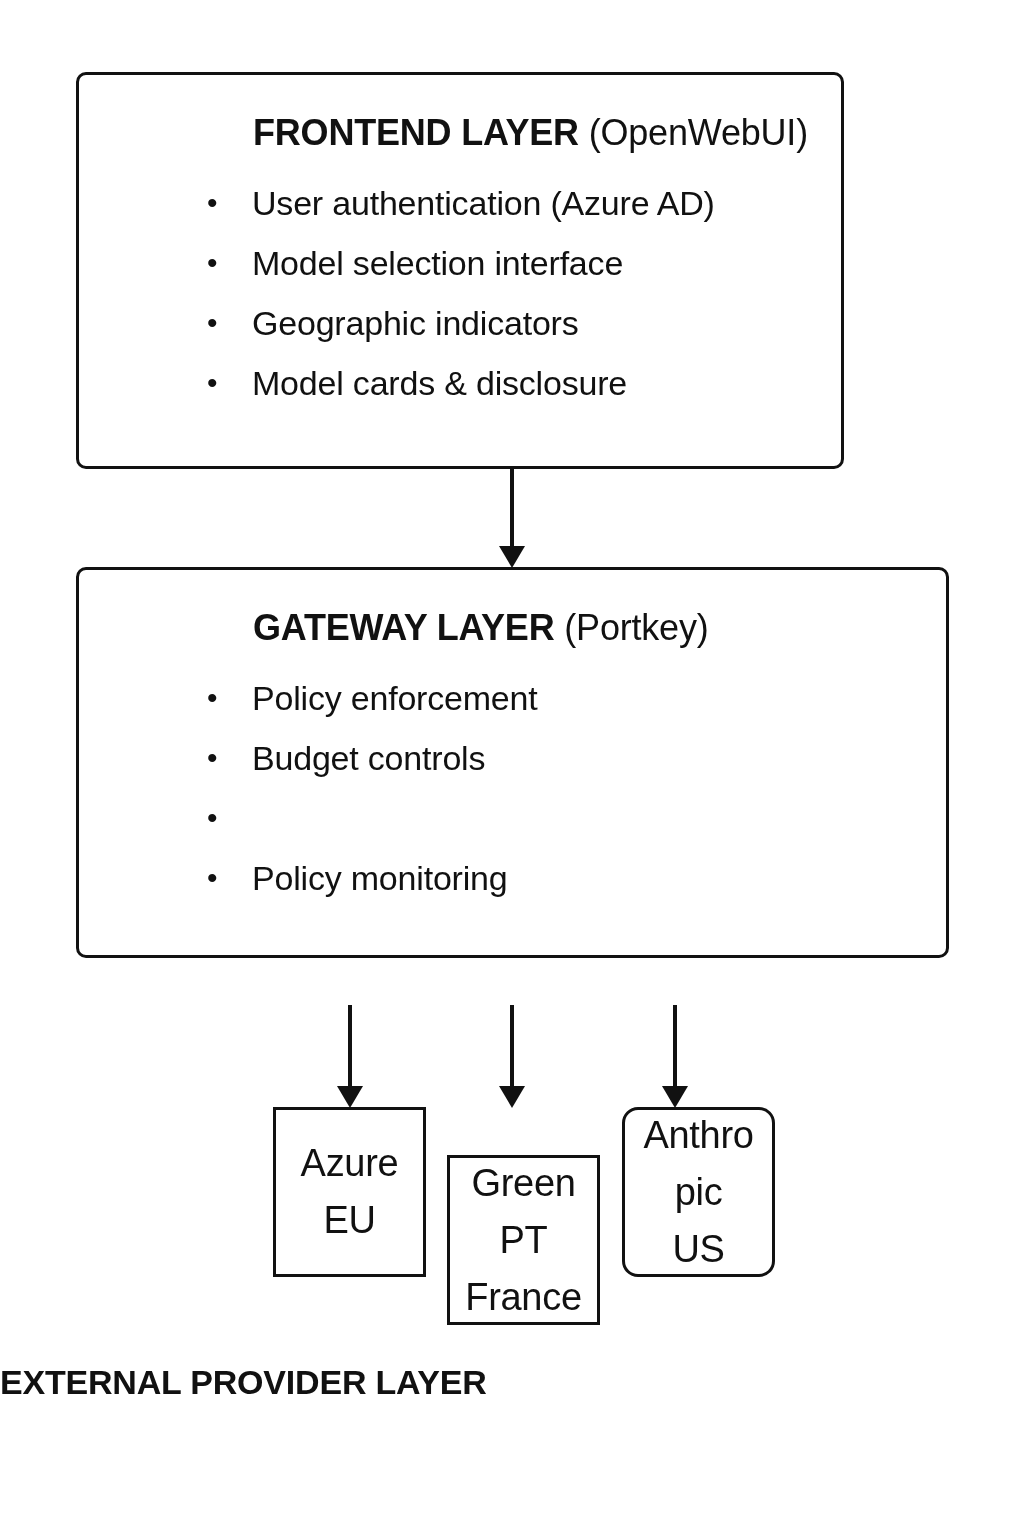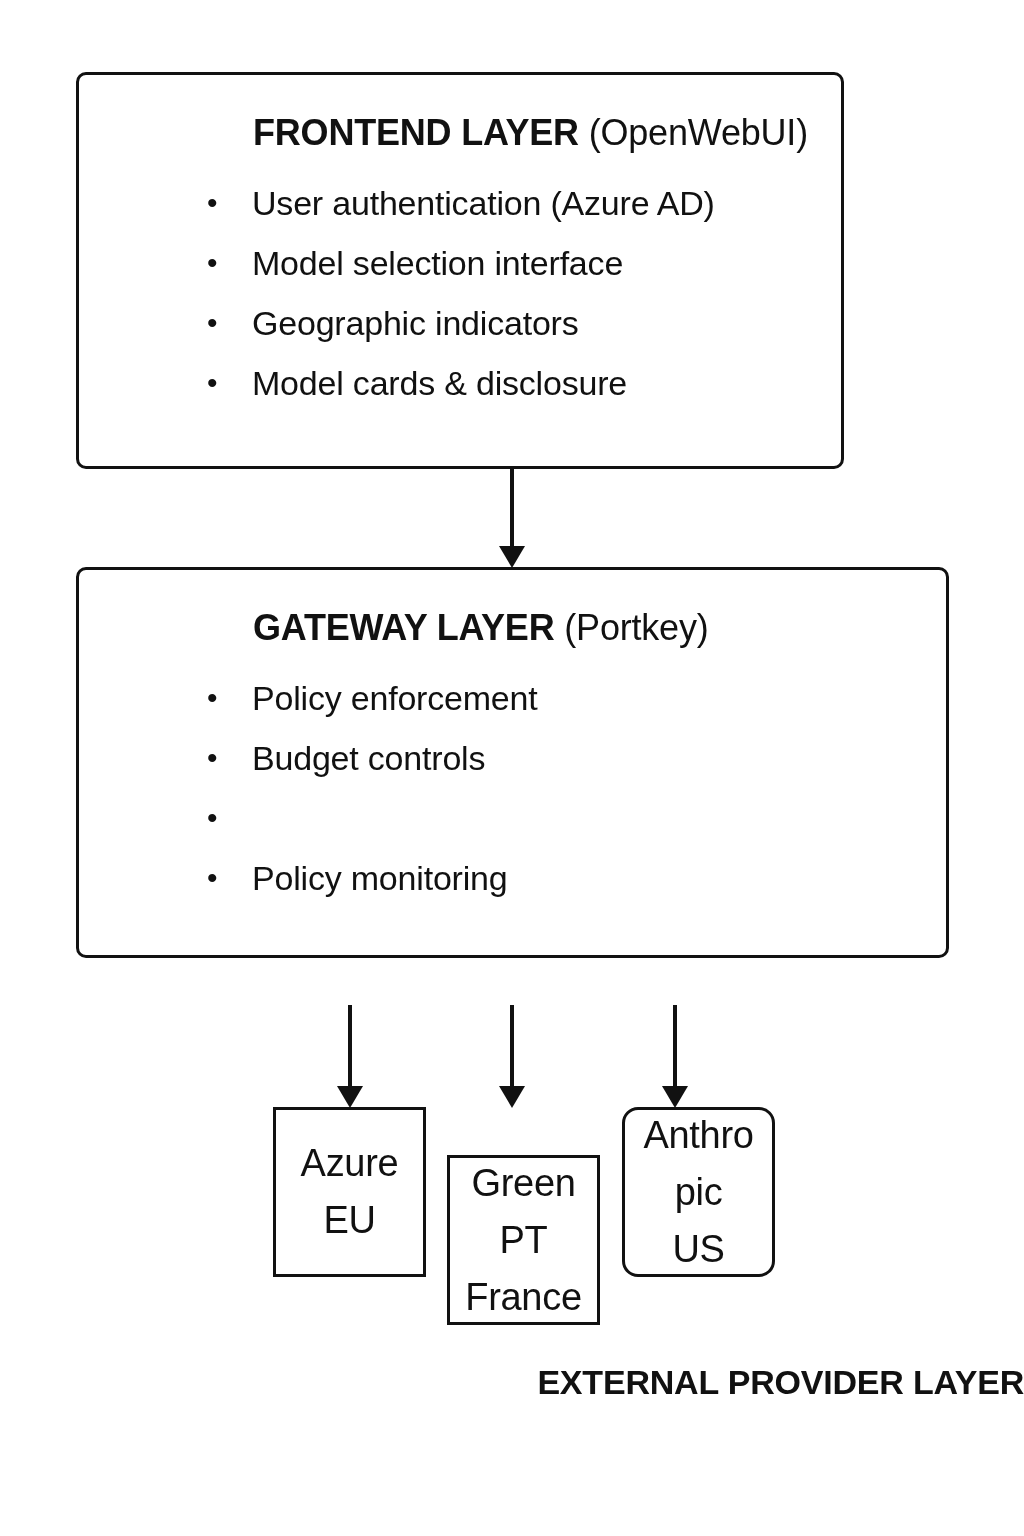--- a/index.html
+++ b/index.html
@@ -148,21 +148,21 @@
     text-align: center;
     white-space: nowrap;
   }
 
   
   #external-provider-caption {
     position: absolute;
     left: 0;
     width: 1024px;
     top: 1363px;
-    text-align: right;
+    text-align: left;
     font-size: 34px;
     font-weight: bold;
     letter-spacing: -0.2px;
     white-space: nowrap;
   }
 </style>
 </head>
 <body>
 
 <div class="canvas">

